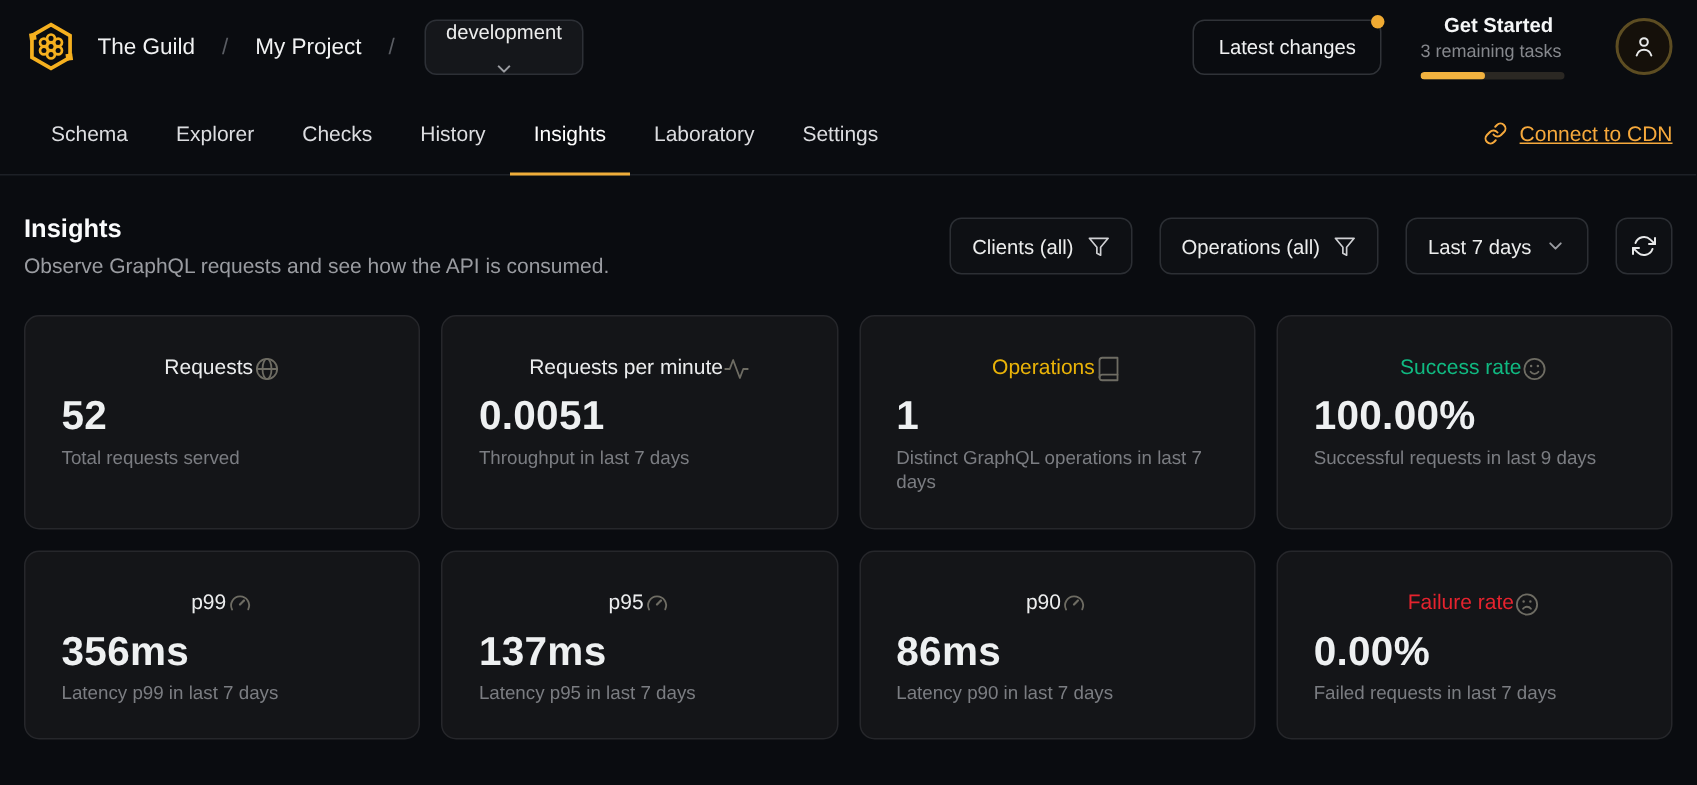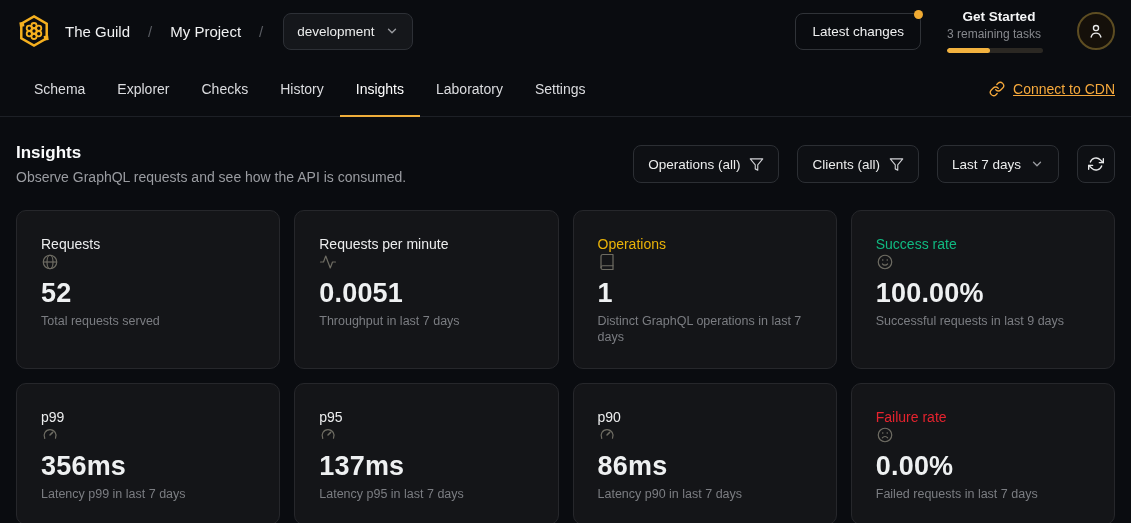--- a/index.html
+++ b/index.html
@@ -19,21 +19,21 @@
     padding:0 16px;
   }
   .logo { width:36px; height:36px; flex:0 0 auto; }
   .crumbs { display:flex; align-items:center; gap:18px; margin-left:13px; font-size:15px; font-weight:500; }
   .crumb { color:#f1f2f3; cursor:pointer; }
   .crumb-sep { color:#5a5d63; font-weight:400; }
   .env-btn {
     margin-left:20px; height:37px; padding:0 13px;
     display:flex; align-items:center; gap:10px;
     background:#15171b; border:1px solid #2d3036; border-radius:8px;
-    color:#eceded; font-size:13.5px; cursor:pointer;
+    color:#eceded; font-size:13.5px; cursor:pointer;flex-direction:column;
   }
   .hdr-right { margin-left:auto; display:flex; align-items:center; gap:26px; }
   .latest-btn {
     position:relative; height:37px; padding:0 16px;
     display:flex; align-items:center;
     background:transparent; border:1px solid #303338; border-radius:8px;
     color:#f0f1f2; font-size:13.5px; cursor:pointer;
   }
   .latest-dot {
     position:absolute; top:-4px; right:-3px; width:9px; height:9px;
@@ -84,21 +84,21 @@
 
   
   .cards {
     margin-top:25px;
     display:grid; grid-template-columns:repeat(4,1fr); gap:14px;
   }
   .card {
     background:#141518; border:1px solid #26272b; border-radius:10px;
     padding:25px 24px 22px 24px;
   }
-  .card-head { display:flex; align-items:flex-start; justify-content:center;flex-direction:column; }
+  .card-head { display:flex; align-items:flex-start; justify-content:center; }
   .card-title { font-size:14px; color:#ecedee; }
   .card-icon { color:#6e6c63; margin-top:1px; }
   .card-value { margin-top:7px; font-size:27px; font-weight:700; color:#eef0f1; letter-spacing:.2px; }
   .card-sub { margin-top:4px; font-size:12.5px; color:#7b7d82; line-height:1.3; }
 </style>
 </head>
 <body>
 
 <div class="header">
   <div class="logo">
@@ -176,29 +176,29 @@
 </div>
 
 <div class="section">
   <div class="sec-head">
     <div>
       <div class="sec-title">Insights</div>
       <div class="sec-sub">Observe GraphQL requests and see how the API is consumed.</div>
     </div>
     <div class="filters">
       <div class="filter-btn">
-        <span>Operations (all)</span>
+        <span>Clients (all)</span>
         <span>
           <svg viewBox="0 0 24 24" width="15" height="15" fill="none" stroke="#cfd0d3" stroke-width="1.8" stroke-linejoin="round">
               <path d="M22 3H2l8 9.46V19l4 2v-8.54L22 3z"></path>
             </svg>
         </span>
       </div>
       <div class="filter-btn">
-        <span>Clients (all)</span>
+        <span>Operations (all)</span>
         <span>
           <svg viewBox="0 0 24 24" width="15" height="15" fill="none" stroke="#cfd0d3" stroke-width="1.8" stroke-linejoin="round">
               <path d="M22 3H2l8 9.46V19l4 2v-8.54L22 3z"></path>
             </svg>
         </span>
       </div>
       <div class="filter-btn">
         <span>Last 7 days</span>
         <span>
           <svg viewBox="0 0 24 24" width="14" height="14" fill="none" stroke="#9a9ca1" stroke-width="2.2" stroke-linecap="round" stroke-linejoin="round">

